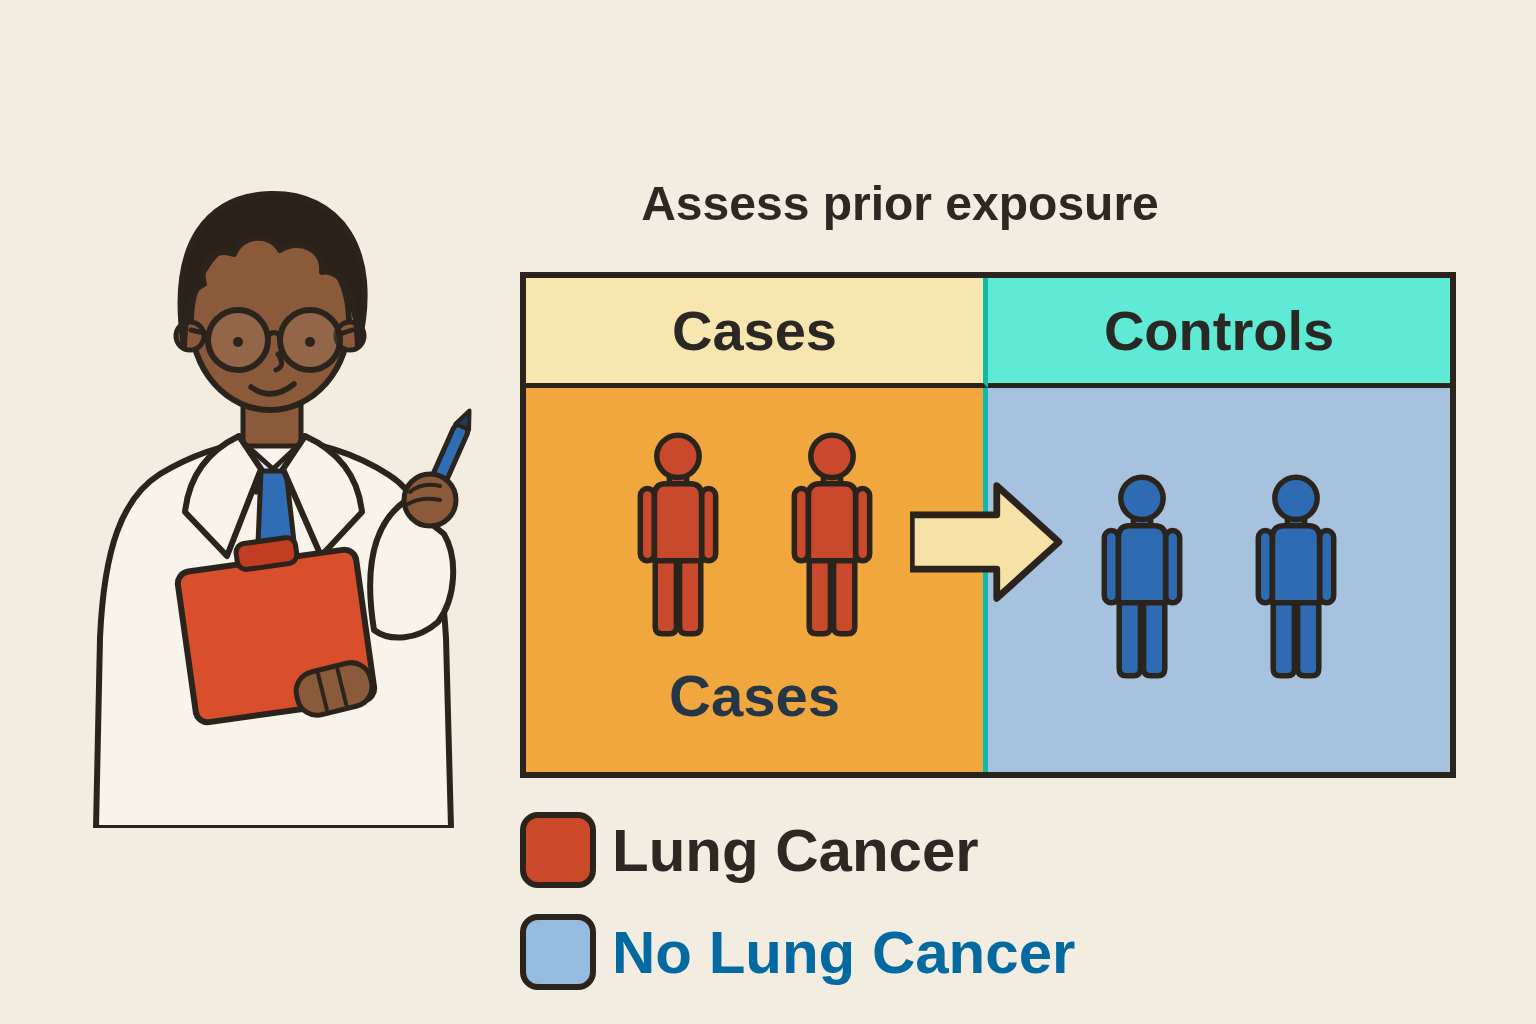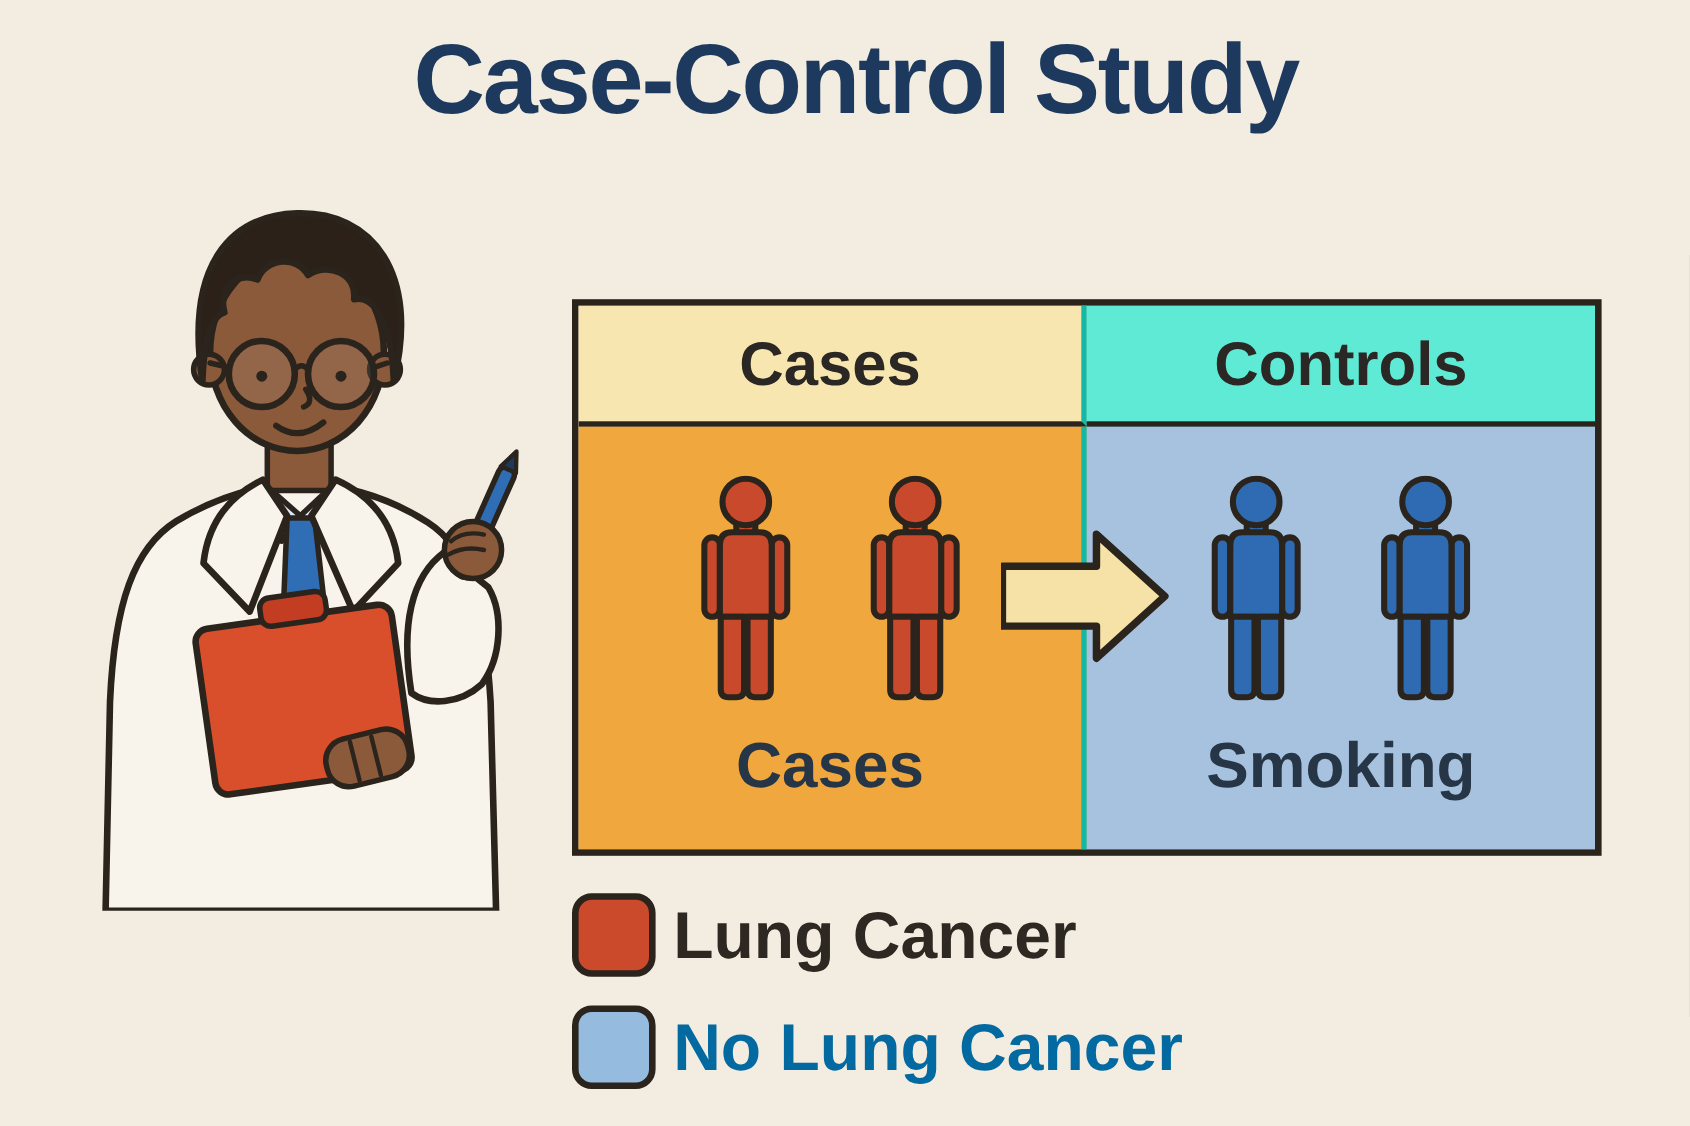--- a/index.html
+++ b/index.html
@@ -90,22 +90,22 @@
       <rect x="100" y="72" width="18" height="92" rx="9"></rect>
       <path d="M54,66 h32 q14,0 14,15 v83 h-60 v-83 q0,-15 14,-15 z"></path>
       <path d="M41,164 h27 v84 q0,9 -9,9 h-9 q-9,0 -9,-9 z"></path>
       <path d="M72,164 h27 v84 q0,9 -9,9 h-9 q-9,0 -9,-9 z"></path>
     </g>
   </symbol>
 </svg>
 
 <div class="canvas" style="background: rgb(243, 237, 225);">
 
-  <div class="title" style="color: rgb(29, 58, 94);">Case-Control Study</div>
 
+  <div class="subtitle" style="color: rgb(45, 40, 34);">Assess prior exposure</div>
 
   <svg class="doctor" viewBox="0 0 470 660">
     <g stroke="#2a241d" stroke-linejoin="round" stroke-linecap="round">
       <path d="M58,660 L62,470 C66,380 84,330 122,306 C160,283 196,273 235,271 C277,273 317,285 351,307 C389,331 403,386 408,470 L413,660 Z" fill="#f8f4ec" stroke-width="6"></path>
       <rect x="205" y="222" width="58" height="56" fill="#8a5a3b" stroke-width="5"></rect>
       <path d="M200,270 L234,300 L218,324 L194,294 Z" fill="#d9e9f6" stroke-width="5"></path>
       <path d="M268,270 L236,300 L252,324 L274,294 Z" fill="#d9e9f6" stroke-width="5"></path>
       <path d="M223,303 L248,303 L259,400 L238,428 L219,400 Z" fill="#2f6db5" stroke-width="5"></path>
       <path d="M201,268 C170,283 151,307 147,344 L189,388 L223,301 Z" fill="#f8f4ec" stroke-width="6"></path>
       <path d="M267,268 C300,283 320,307 324,344 L283,388 L245,301 Z" fill="#f8f4ec" stroke-width="6"></path>
@@ -160,21 +160,20 @@
 
     <div class="bcell" style="background: rgb(167, 194, 223);">
       <div class="figures">
         <svg class="person" viewBox="0 0 140 270" fill="#2e6bb2">
             <use href="#person-shape"></use>
           </svg>
         <svg class="person" viewBox="0 0 140 270" fill="#2e6bb2">
             <use href="#person-shape"></use>
           </svg>
       </div>
-      <div class="cell-label" style="color: rgb(39, 54, 71);">Smoking</div>
     </div>
 
     <svg class="arrow" viewBox="0 0 160 140">
       <polygon points="0,42 88,42 88,12 152,70 88,128 88,98 0,98" stroke="#2a241d" stroke-width="7" stroke-linejoin="round" fill="#f6e2a7"></polygon>
     </svg>
   </div>
 
   <div class="legend">
     <div class="legend-item">
       <div class="swatch" style="background: rgb(204, 74, 44);"></div>

